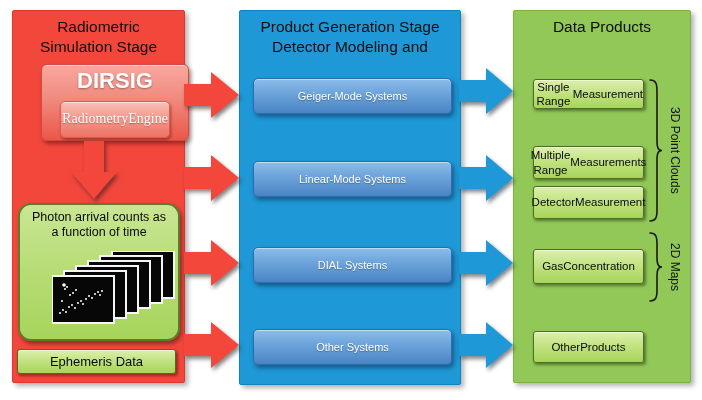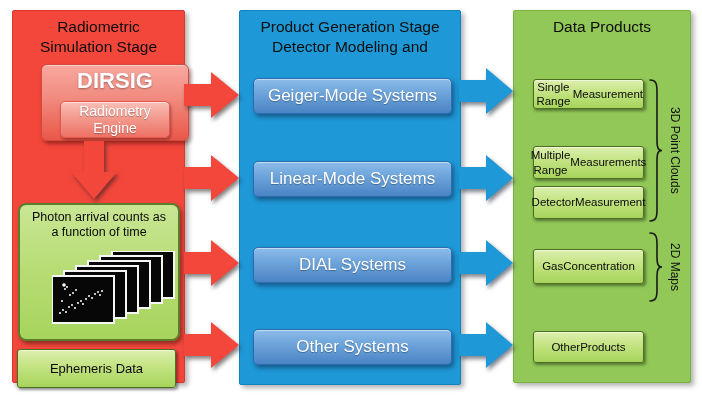--- a/index.html
+++ b/index.html
@@ -22,45 +22,45 @@
   .dirsig-box { position:absolute; left:28px; top:53px; width:148px; height:77px; box-sizing:border-box;
     border-radius:6px; border:1px solid #cf4a3f;
     background:linear-gradient(180deg,#f8a89f 0%,#f18a7e 45%,#ea5749 100%);
     box-shadow:2px 3px 4px rgba(60,0,0,.45), inset 0 1px 0 rgba(255,255,255,.45); }
   .dirsig-label { display:block; text-align:center; margin-top:3px; font-size:22px; font-weight:700;
     color:#fff; text-shadow:0 1px 2px rgba(0,0,0,.35); }
   .engine-box { position:absolute; left:18px; top:36px; width:110px; height:37px; box-sizing:border-box;
     border-radius:5px; border:1px solid #e25a4e;
     background:linear-gradient(180deg,#f9c0b7 0%,#f39a8e 45%,#ee7265 100%);
     box-shadow:1px 2px 3px rgba(60,0,0,.4), inset 0 1px 0 rgba(255,255,255,.5);
-    display:flex; flex-direction:column; justify-content:center; align-items:center;
-    color:#fff; font-size:14px; line-height:1.15; text-shadow:0 1px 1px rgba(0,0,0,.3); }
+    display:flex; flex-direction:row; justify-content:center; align-items:center;
+    color:#fff; font-size:14px; line-height:1.15; text-shadow:0 1px 1px rgba(0,0,0,.3);font-family:Liberation Serif, serif; }
   .engine-box span { display:block; }
 
   .photon-box { position:absolute; left:5px; top:192px; width:162px; height:138px; box-sizing:border-box;
-    border-radius:8px; border:2px solid #5b7c2b;
+    border-radius:13px; border:2px solid #5b7c2b;
     background:linear-gradient(180deg,#c9e694 0%,#b7dc74 50%,#a6d45c 100%);
     box-shadow:2px 3px 4px rgba(0,0,0,.4); }
   .photon-caption { margin-top:5px; text-align:center; font-size:12.5px; line-height:1.22; color:#0a0a0a; }
   .photon-caption span { display:block; }
   .frames-svg { position:absolute; left:32px; top:46px; }
 
-  .ephemeris-box { position:absolute; left:4px; top:338px; width:159px; height:39px; box-sizing:border-box;
+  .ephemeris-box { position:absolute; left:4px; top:338px; width:159px; height:25px; box-sizing:border-box;
     border-radius:3px; border:1px solid #4d6e1e;
     background:linear-gradient(180deg,#ddefae 0%,#c3e382 45%,#a7d45c 100%);
     box-shadow:1.5px 2px 3px rgba(0,0,0,.4), inset 0 1px 0 rgba(255,255,255,.5);
     display:flex; align-items:center; justify-content:center; font-size:13px; color:#0a0a0a; }
 
   
   .sys-box { position:absolute; left:13px; width:199px; height:36px; box-sizing:border-box;
     border-radius:5px; border:1px solid #2f6db0;
     background:linear-gradient(180deg,#8cbdea 0%,#6ba2d9 45%,#4a84c4 100%);
     box-shadow:2px 3px 4px rgba(10,20,50,.45), inset 0 1px 0 rgba(255,255,255,.45);
     display:flex; align-items:center; justify-content:center;
-    color:#fff; font-size:17px; text-shadow:0 1px 1px rgba(0,0,0,.3); }
+    color:#fff; font-size:11px; text-shadow:0 1px 1px rgba(0,0,0,.3); }
 
   
   .prod-box { position:absolute; left:19px; width:111px; box-sizing:border-box;
     border-radius:3px; border:1px solid #4d6e1e;
     background:linear-gradient(180deg,#ddefae 0%,#c3e382 45%,#a7d45c 100%);
     box-shadow:1.5px 2px 3px rgba(0,0,0,.4), inset 0 1px 0 rgba(255,255,255,.5);
     display:flex; align-items:center; justify-content:center;
     font-size:11.5px; line-height:1.22; color:#0a0a0a; text-align:center; }
   .prod-box span { display:block; }
   .brace { position:absolute; left:135px; }

